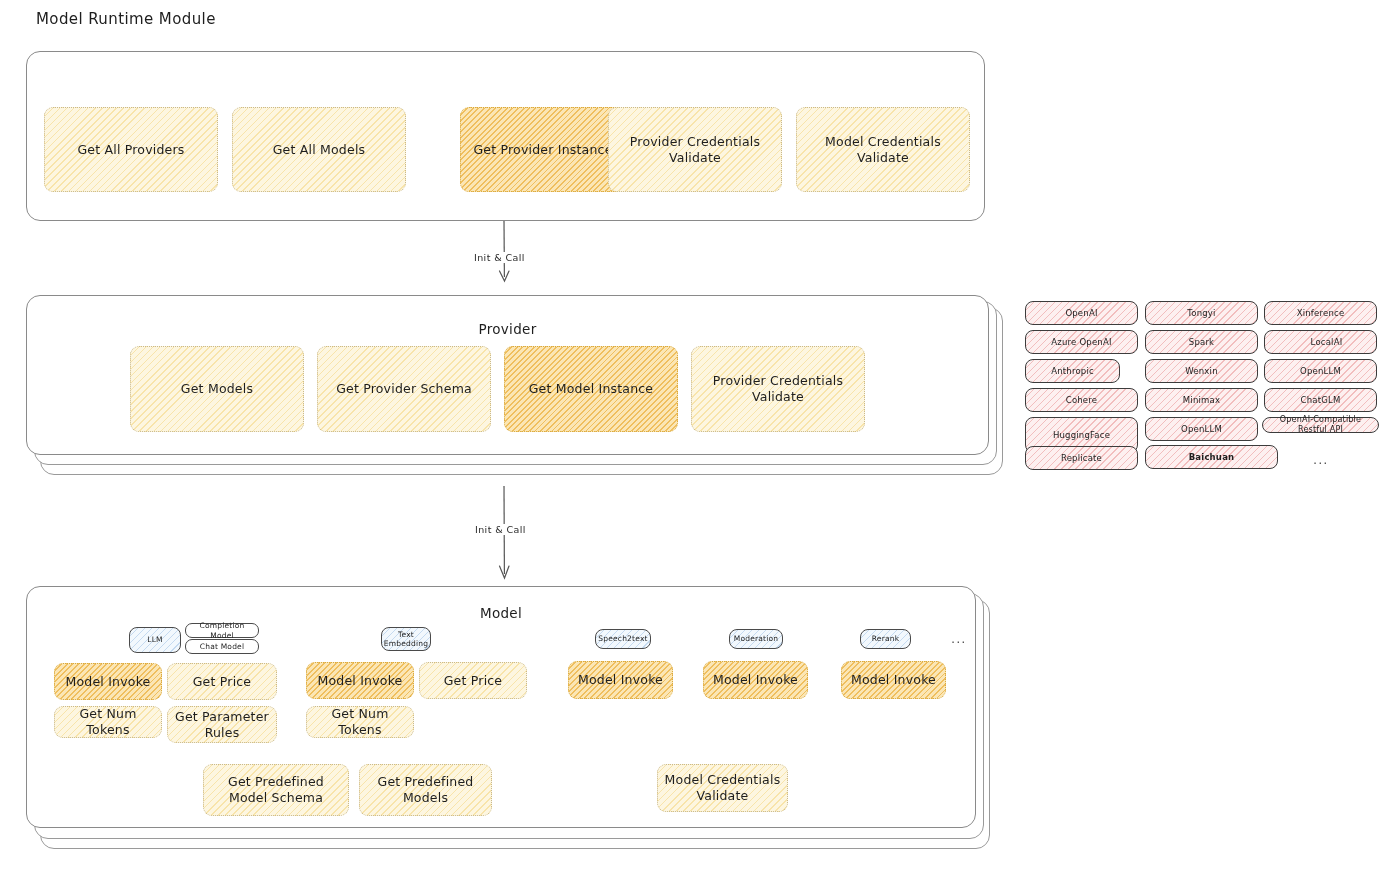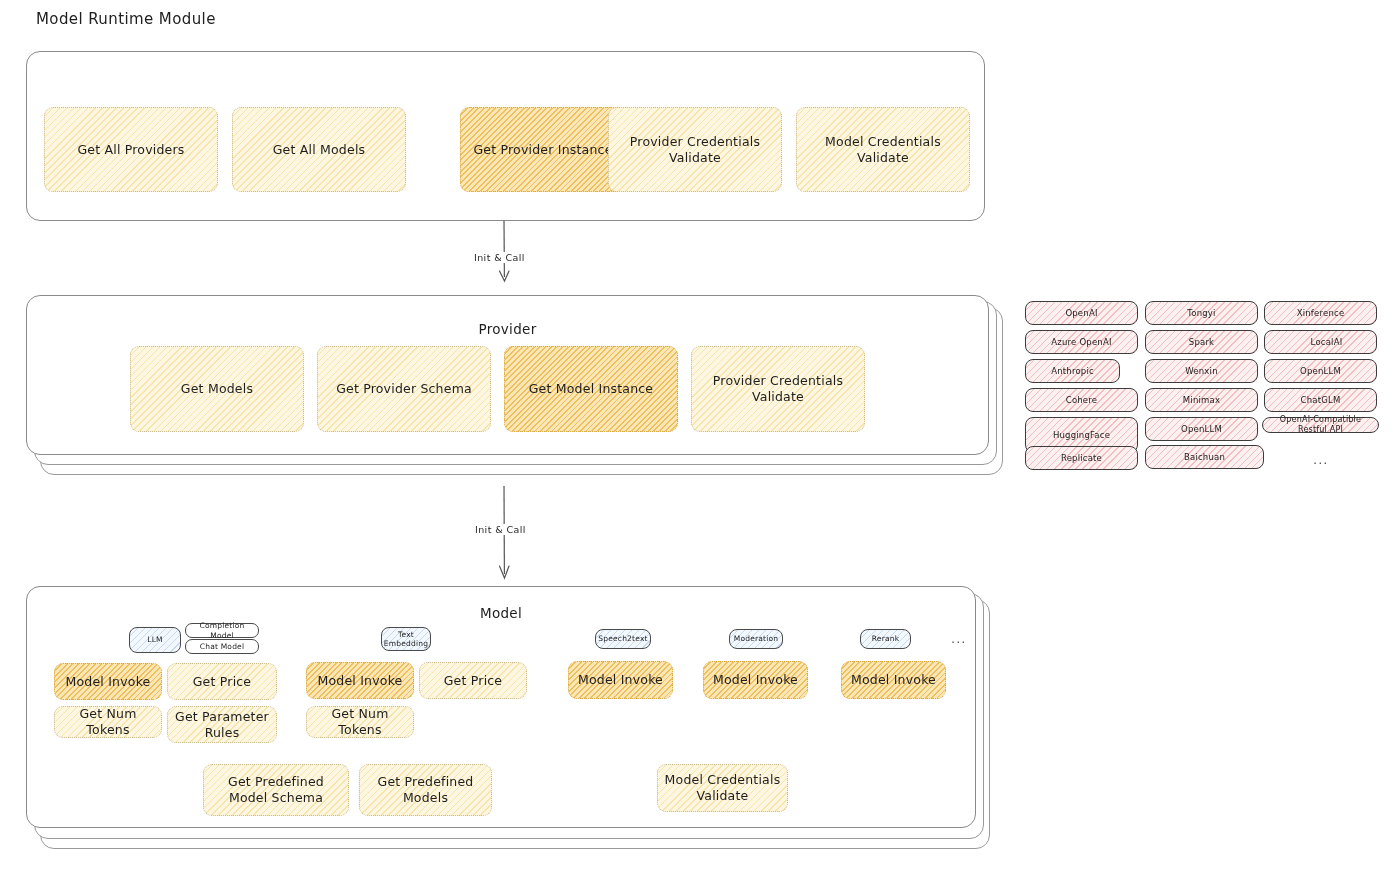--- a/index.html
+++ b/index.html
@@ -159,21 +159,21 @@
   <div class="hbox fill-pink" style="left:1025px;top:359px;width:95px;height:24px;">Anthropic</div>
   <div class="hbox fill-pink" style="left:1025px;top:388px;width:113px;height:24px;">Cohere</div>
   <div class="hbox fill-pink" style="left:1025px;top:417px;width:113px;height:36px;text-align:center;">HuggingFace</div>
   <div class="hbox fill-pink" style="left:1025px;top:446px;width:113px;height:24px;">Replicate</div>
 
   <div class="hbox fill-pink" style="left:1145px;top:301px;width:113px;height:24px;">Tongyi</div>
   <div class="hbox fill-pink" style="left:1145px;top:330px;width:113px;height:24px;">Spark</div>
   <div class="hbox fill-pink" style="left:1145px;top:359px;width:113px;height:24px;">Wenxin</div>
   <div class="hbox fill-pink" style="left:1145px;top:388px;width:113px;height:24px;">Minimax</div>
   <div class="hbox fill-pink" style="left:1145px;top:417px;width:113px;height:24px;">OpenLLM</div>
-  <div class="hbox fill-pink" style="left:1145px;top:445px;width:119px;height:24px;">Baichuan</div>
+  <div class="hbox fill-pink" style="left:1145px;top:445px;width:133px;height:24px;font-weight:bold;">Baichuan</div>
 
   <div class="hbox fill-pink" style="left:1264px;top:301px;width:113px;height:24px;">Xinference</div>
   <div class="hbox fill-pink" style="left:1264px;top:330px;width:113px;height:24px;padding-left:18px;">LocalAI</div>
   <div class="hbox fill-pink" style="left:1264px;top:359px;width:113px;height:24px;">OpenLLM</div>
   <div class="hbox fill-pink" style="left:1264px;top:388px;width:113px;height:24px;">ChatGLM</div>
   <div class="hbox fill-pink" style="left:1262px;top:417px;width:117px;height:16px;font-size:8px;">OpenAI-Compatible Restful API</div>
   <div class="ellipsis" style="left:1313px;top:452px;">...</div>
 
   <svg class="arrow-svg" style="left:495px;top:486px;width:20px;height:100px;" viewBox="0 0 20 100">
     <path d="M9 0 L9.4 88" stroke="#555" stroke-width="1.2" fill="none"></path>

